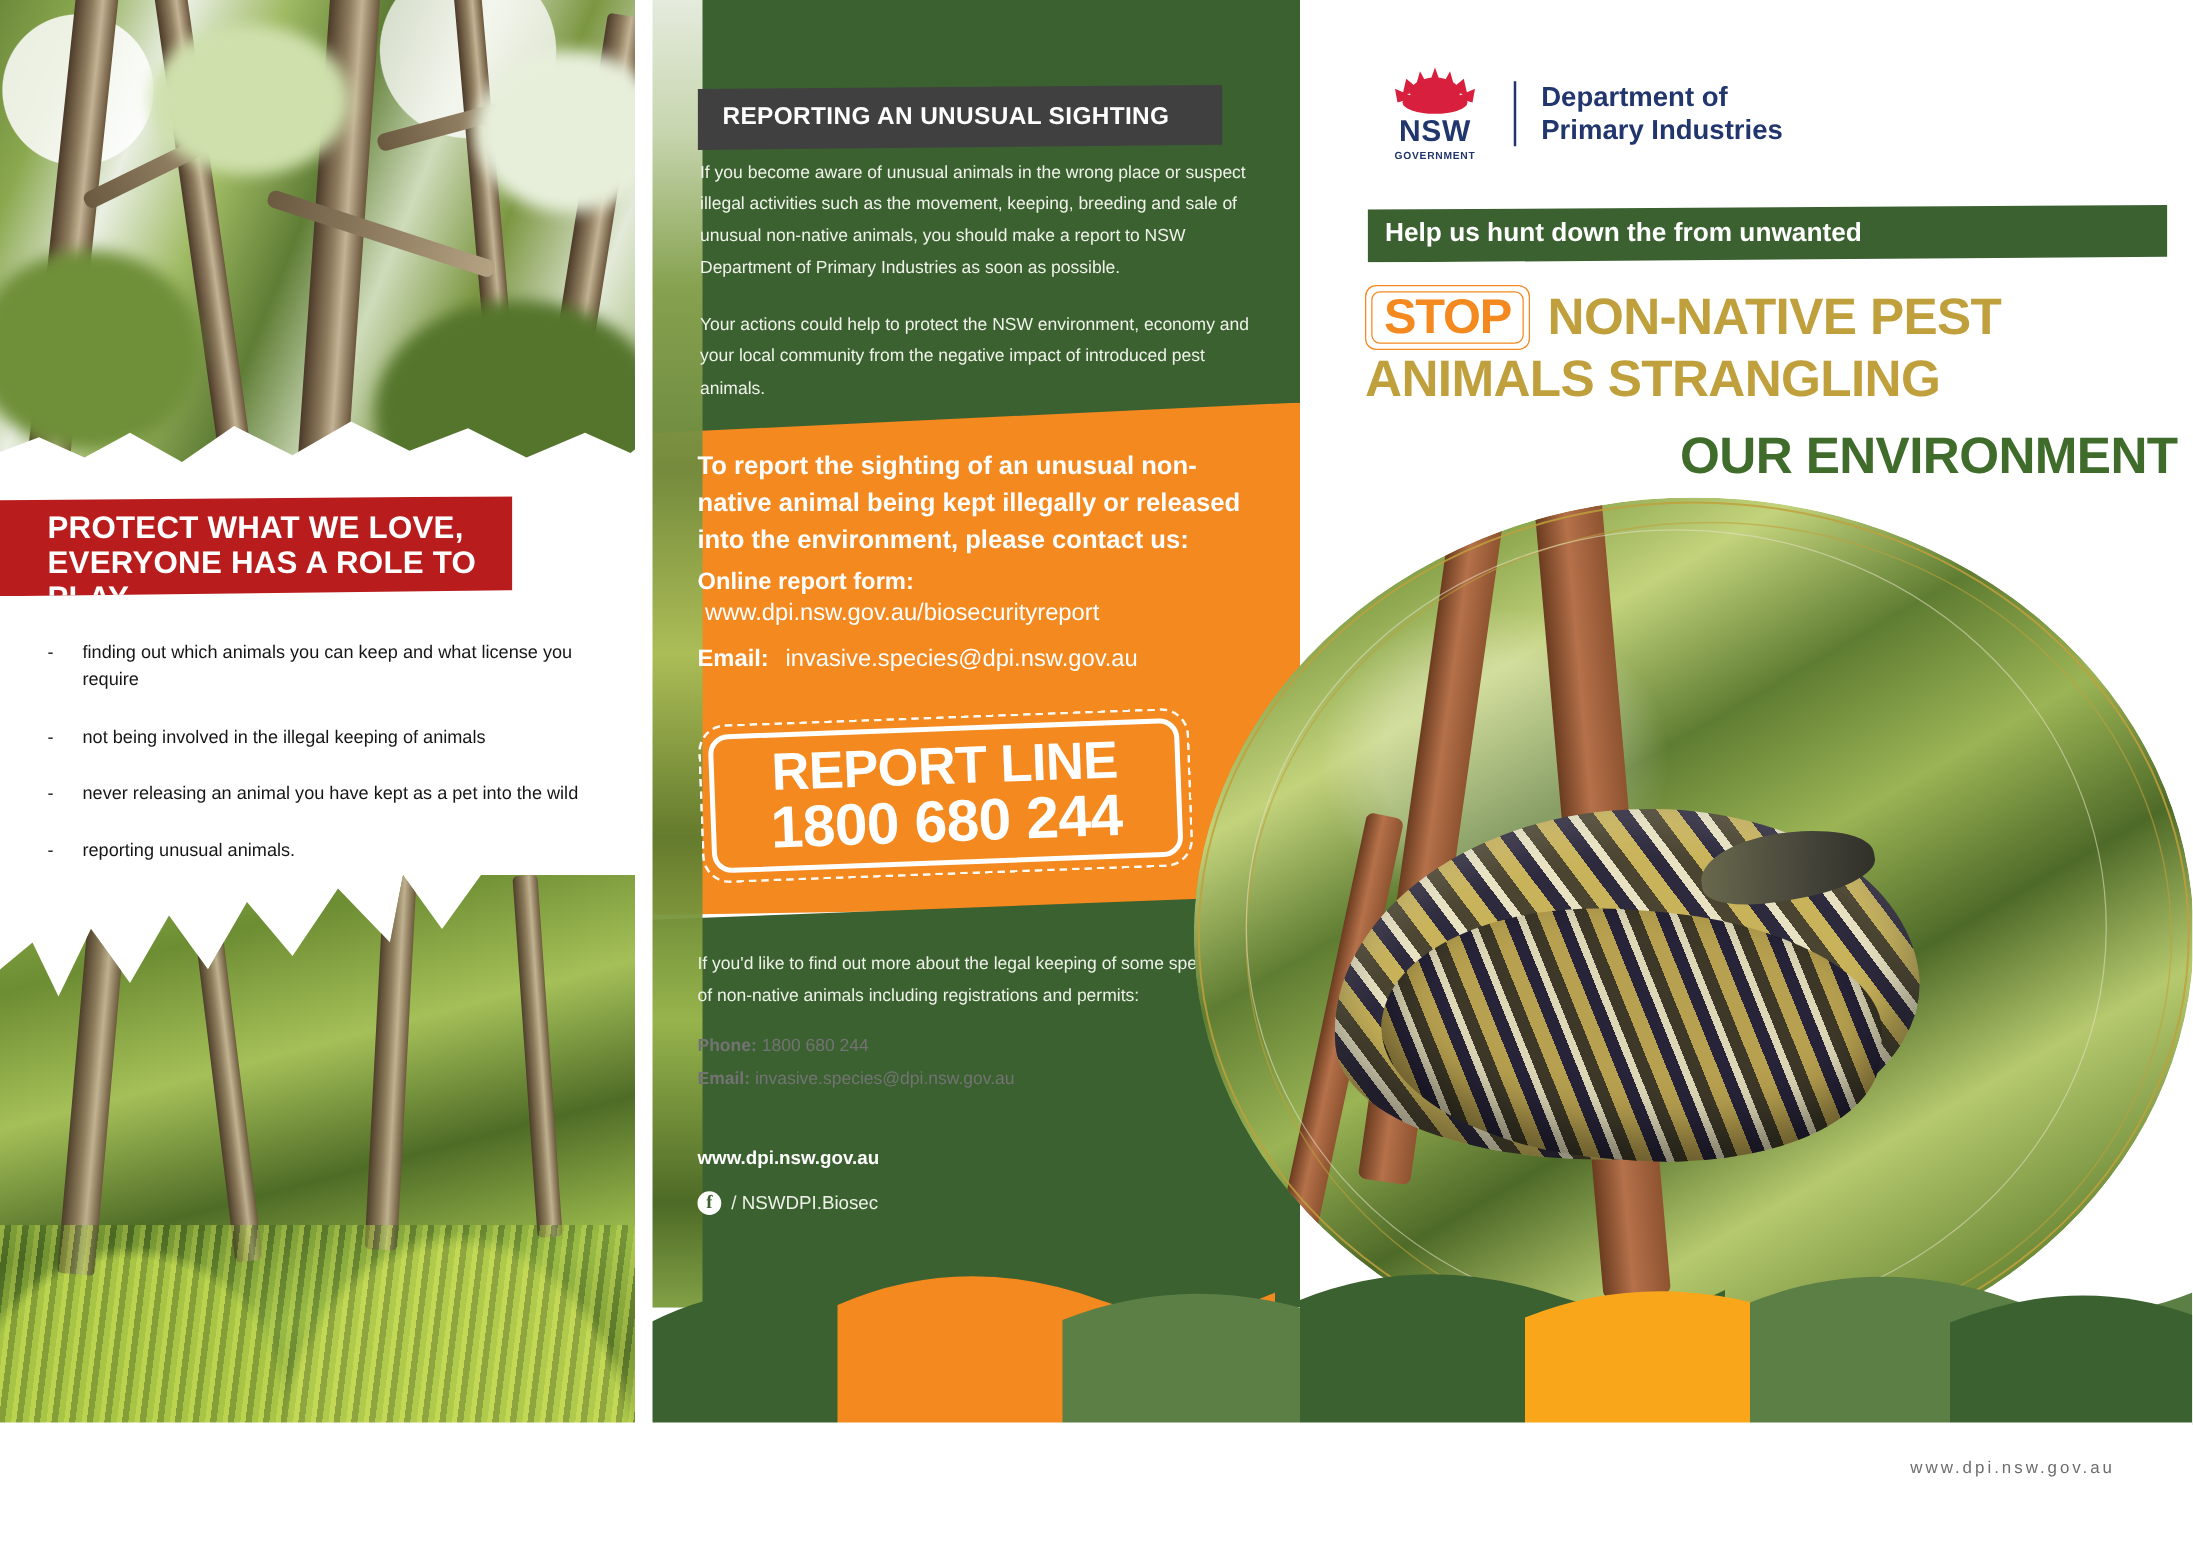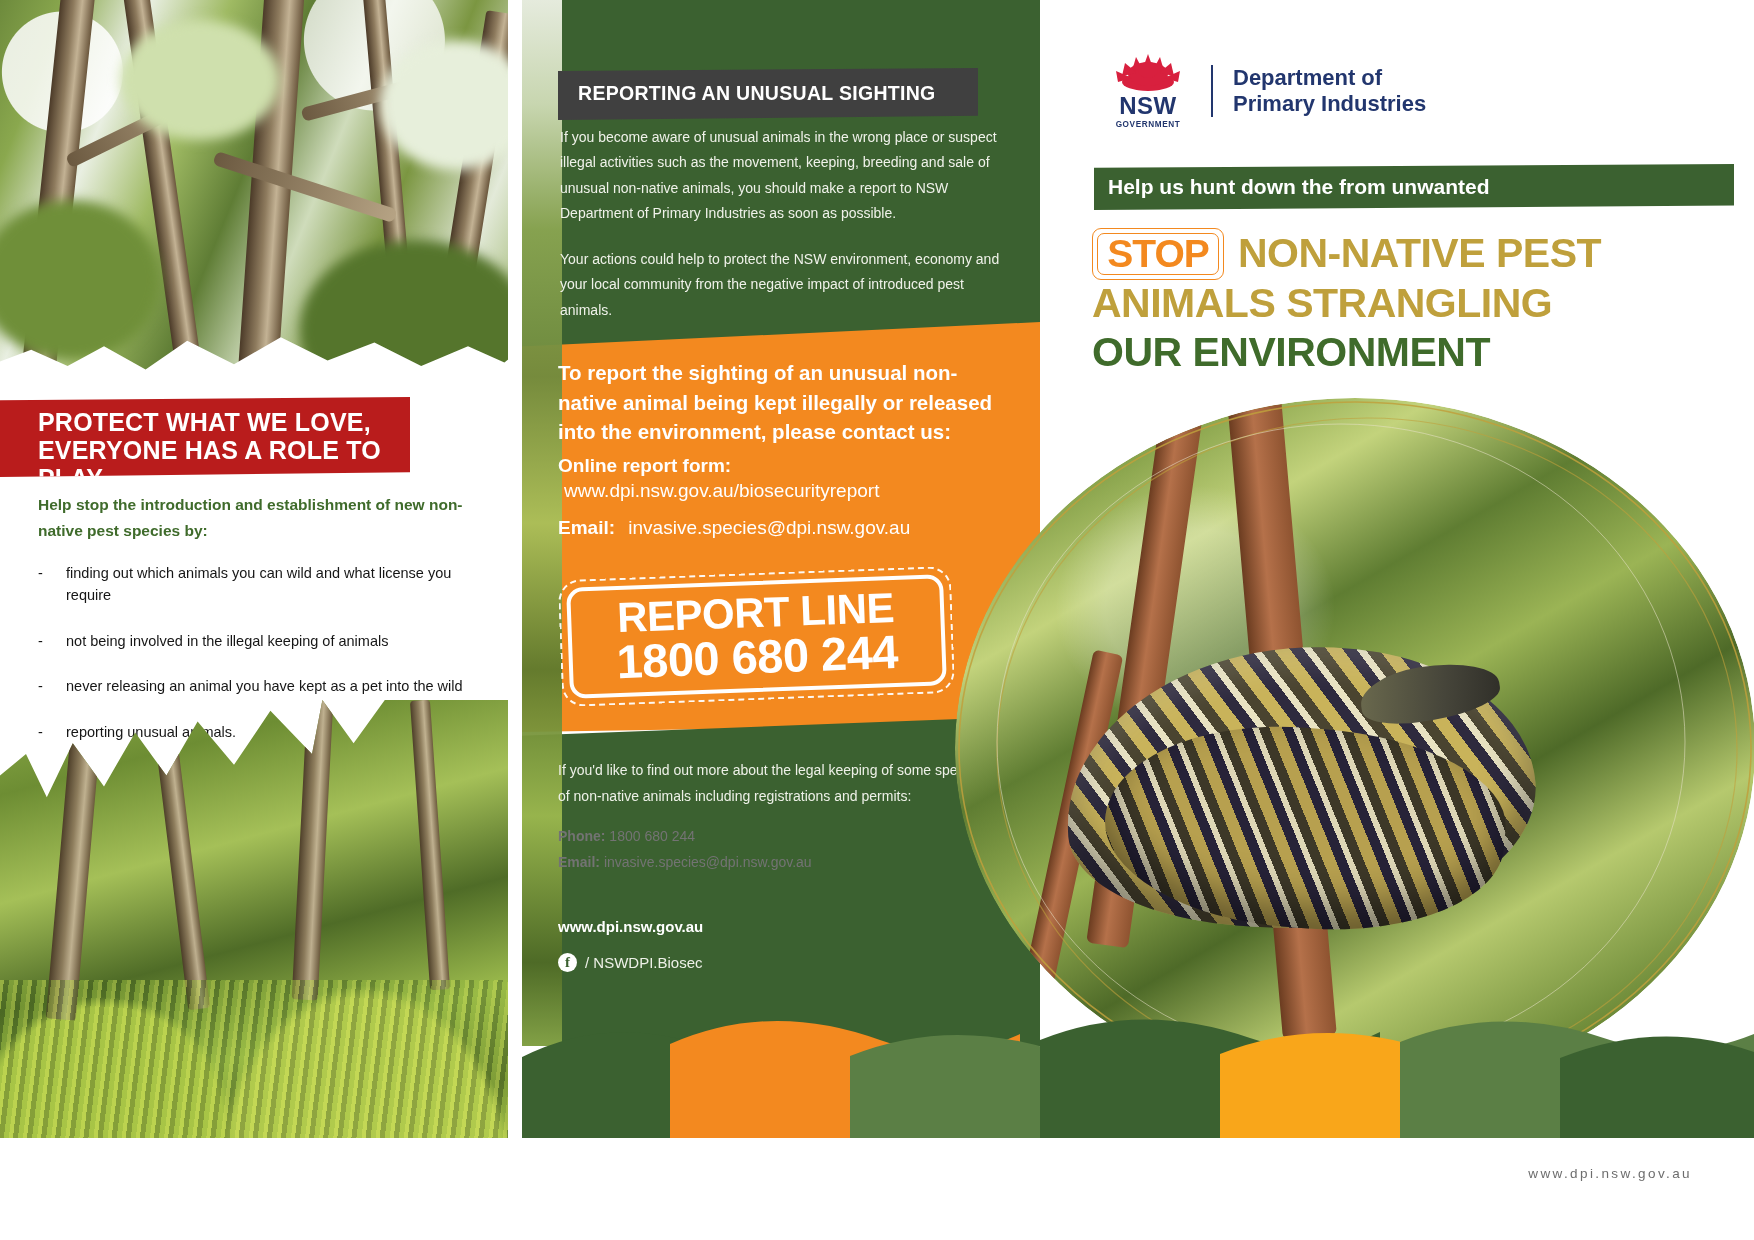--- a/index.html
+++ b/index.html
@@ -220,25 +220,24 @@
     <div class="torn-white-top"></div>
 
     <div class="gold-band-left">
       <div class="title">
         <span>PROTECT WHAT WE LOVE,</span><br>
         <span>EVERYONE HAS A ROLE TO PLAY</span>
       </div>
     </div>
 
     <div class="left-body">
-      <div class="left-lead">Help stop the introduction and establishment of new non-native pest species by:</div>
       <ul class="left-list">
         <li>
           <span class="dash">-</span>
-          <span>finding out which animals you can wild and what license you require</span>
+          <span>finding out which animals you can keep and what license you require</span>
         </li>
         <li>
           <span class="dash">-</span>
           <span>not being involved in the illegal keeping of animals</span>
         </li>
         <li>
           <span class="dash">-</span>
           <span>never releasing an animal you have kept as a pet into the wild</span>
         </li>
         <li>
@@ -349,21 +348,21 @@
   <div class="headline">
     <div class="hl-row1">
       <div class="stop-box">
         <div class="ob"></div>
           <div class="ib"></div>
         <div class="st">STOP</div>
       </div>
       <div class="hl-gold">NON-NATIVE PEST</div>
     </div>
     <div class="hl-gold" style="margin-top:2px;">ANIMALS STRANGLING</div>
-    <div class="hl-green" style="margin-top:6px;">OUR ENVIRONMENT</div>
+    <div class="hl-green" style="margin-top:18px;text-align:right;">OUR ENVIRONMENT</div>
   </div>
 
   <div class="snake-photo">
     <div class="branch-v bv1"></div>
     <div class="branch-v bv2"></div>
     <div class="branch-v bv3"></div>
     <div class="snake-coil"></div>
     <div class="snake-coil2"></div>
     <div class="snake-head"></div>
   </div>

